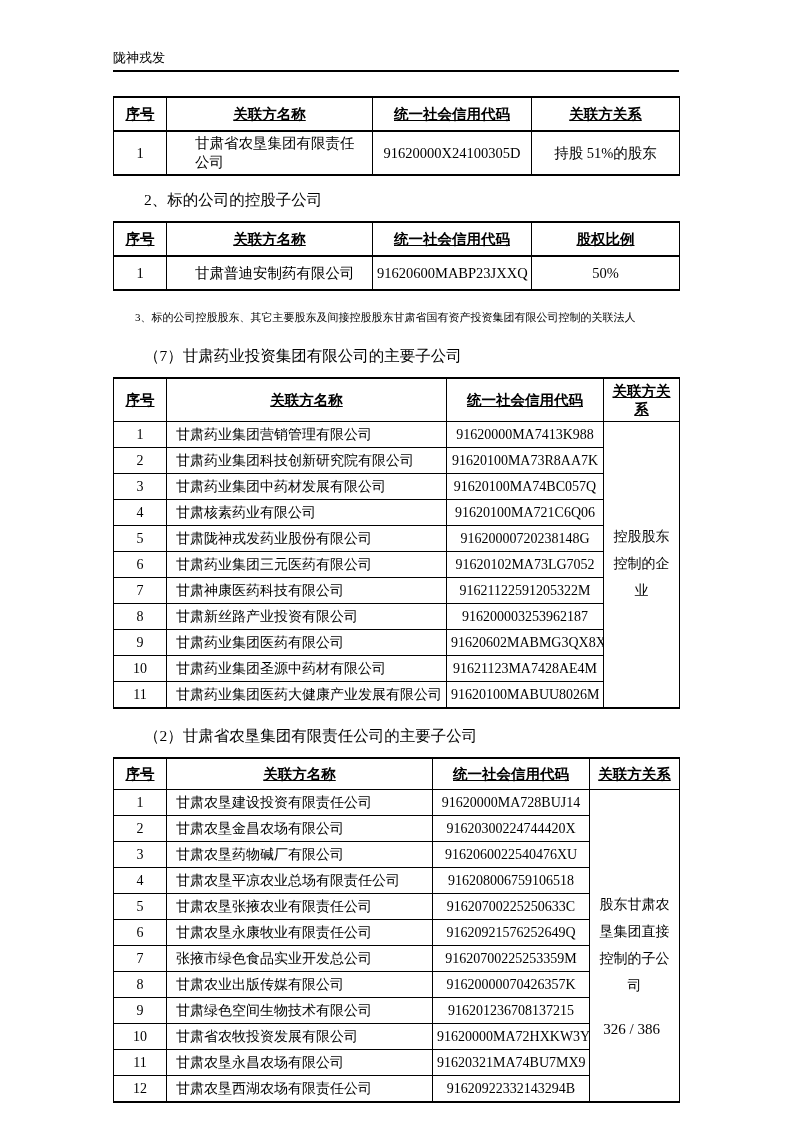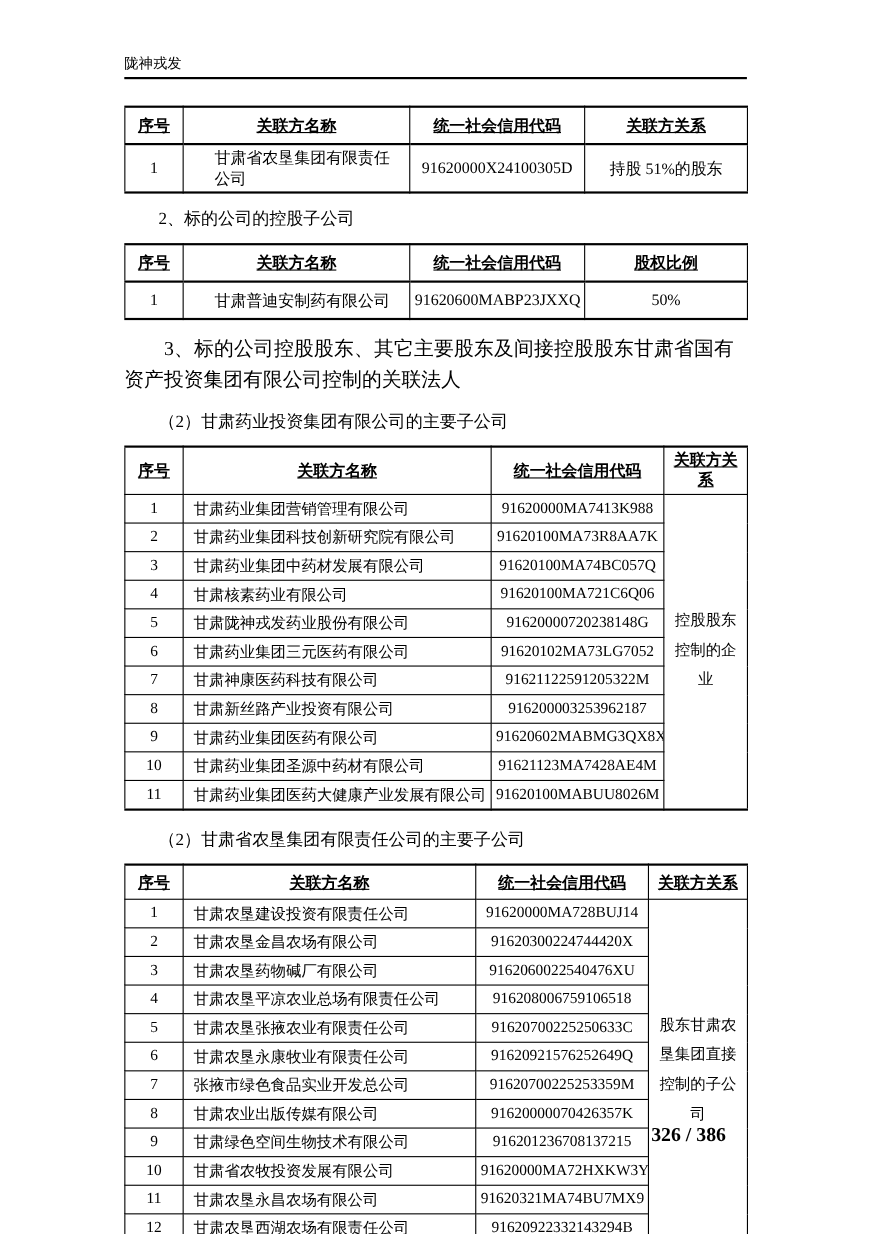--- a/index.html
+++ b/index.html
@@ -15,21 +15,21 @@
   .doc-header{
     padding-top:50px;
     display:flex;justify-content:space-between;align-items:flex-end;
     border-bottom:2px solid #000;
     padding-bottom:4px;
     font-size:13px;line-height:16px;
   }
 
   
   .h-num{font-size:15.5px;line-height:22px;margin:13px 0 10px 0;text-indent:2em;}
-  .para{font-size:18px;line-height:28px;margin:12px 12px 10px 0;text-align:justify;}
+  .para{font-size:11px;line-height:28px;margin:12px 12px 10px 0;text-align:justify;}
   .para .indent{display:inline-block;width:2em;}
   .h-sub{font-size:15.5px;line-height:22px;margin:14px 0 10px 0;text-indent:2em;}
 
   
   table{border-collapse:collapse;width:566px;table-layout:fixed;margin:10px 0 0 0;}
   table{border-top:2.5px solid #000;border-bottom:2.5px solid #000;}
   th,td{border:1px solid #000;overflow:hidden;}
   th{font-weight:bold;font-size:14.5px;padding:3px 2px;text-decoration:underline;}
   td{font-size:14px;text-align:center;padding:2px 4px;}
 
@@ -39,21 +39,21 @@
 
   .t-list th{height:24px;}
   .t3 th.relcol{line-height:18px;}
   .t-list td{height:21px;}
   .t-list td.c1{text-align:left;padding-left:9px;font-family:Liberation Serif, serif;}
   .t-list td.merged{font-size:14px;line-height:27px;text-align:center;vertical-align:middle;padding:2px 4px;font-family:Liberation Mono, monospace;}
 
   
   .doc-footer{
     position:absolute;top:1021px;right:114px;
-    font-weight:bold;font-size:18px;
+    font-weight:normal;font-size:15px;
   }
 </style>
 </head>
 <body>
 
 <div class="page">
   <div class="content">
 
     <div class="doc-header">
       <span>陇神戎发</span>
@@ -106,21 +106,21 @@
             <td class="c0">1</td>
             <td class="c1">甘肃普迪安制药有限公司</td>
             <td class="c2">91620600MABP23JXXQ</td>
             <td class="c3">50%</td>
           </tr>
         </tbody>
     </table>
 
     <div class="para"><span class="indent"></span><span>3、标的公司控股股东、其它主要股东及间接控股股东甘肃省国有资产投资集团有限公司控制的关联法人</span></div>
 
-    <div class="h-sub">（2）甘肃药业投资集团有限公司的主要子公司</div>
+    <div class="h-sub">（7）甘肃药业投资集团有限公司的主要子公司</div>
 
     <table class="t-list t3">
       <colgroup>
           <col style="width:53px">
           <col style="width:280px">
           <col style="width:157px">
           <col style="width:76px">
         </colgroup>
       <thead>
         <tr>

